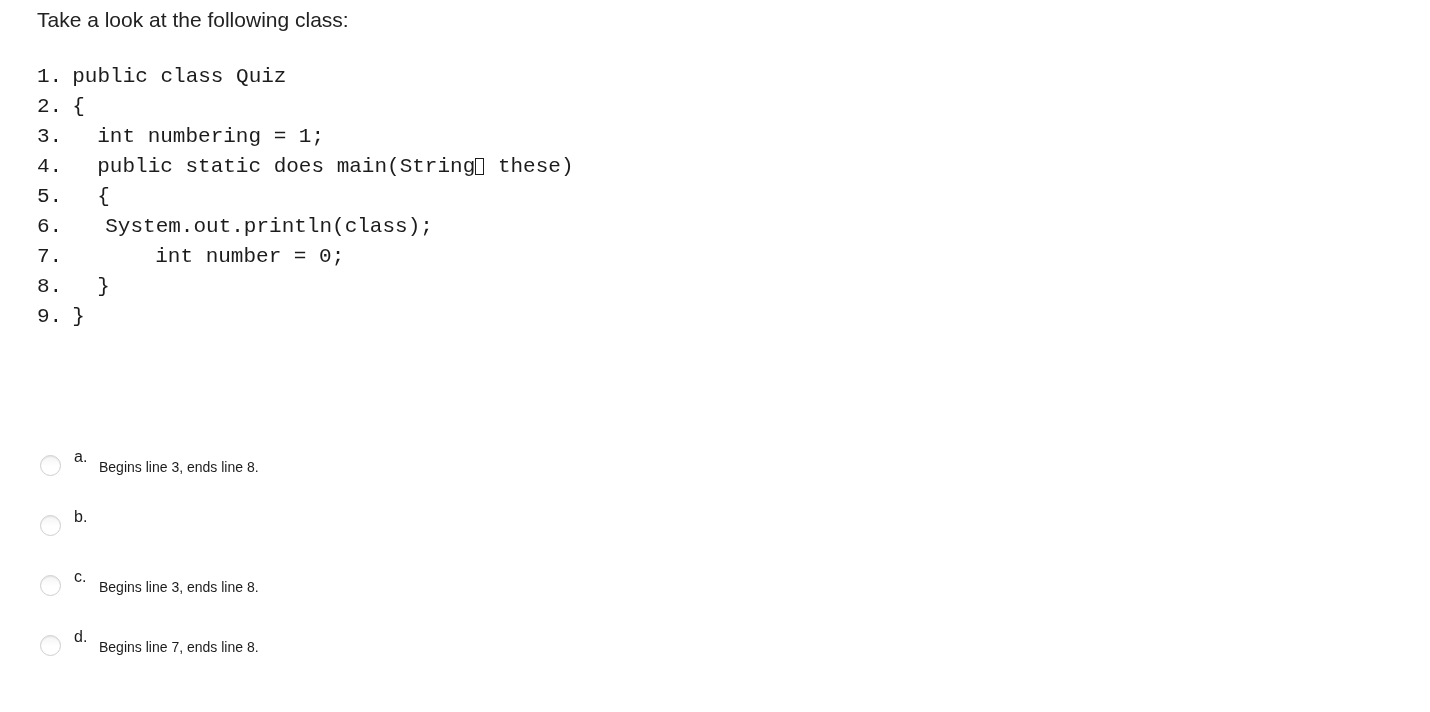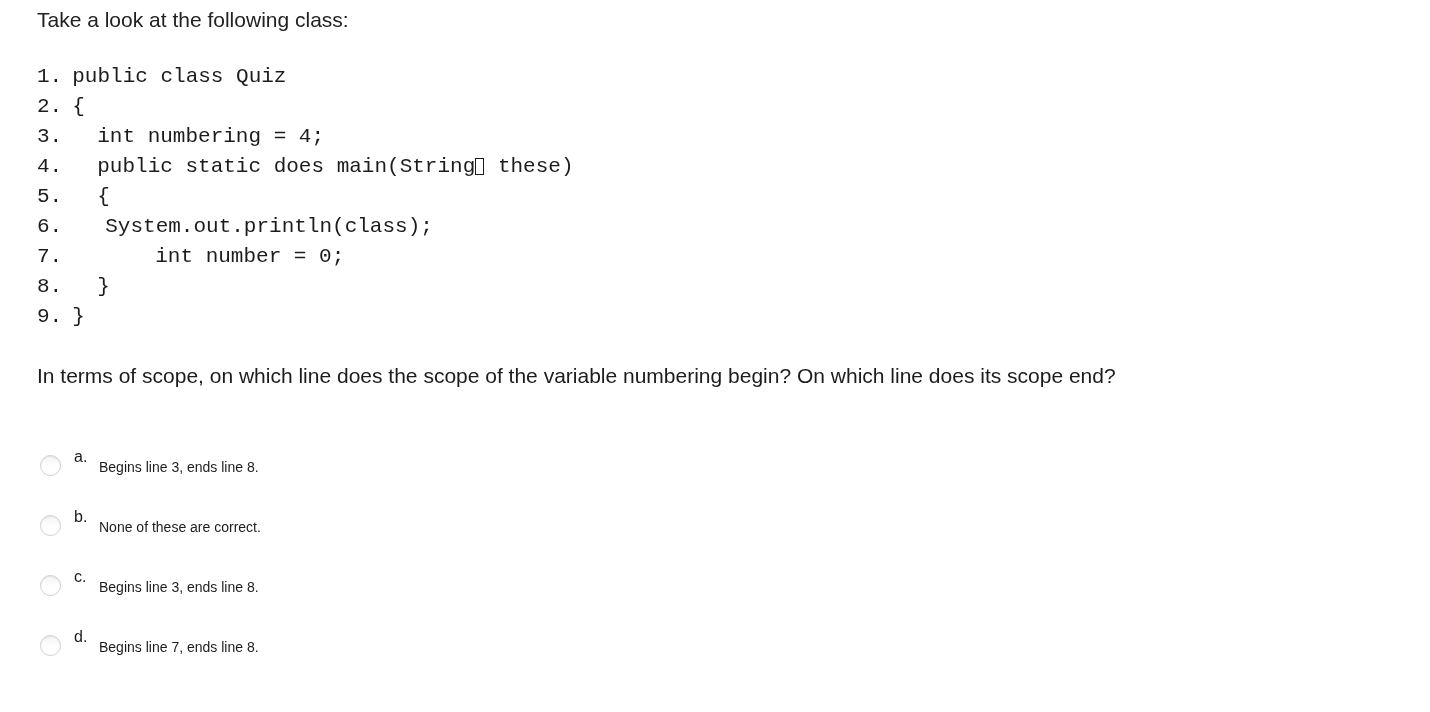--- a/index.html
+++ b/index.html
@@ -120,41 +120,39 @@
 </head>
 <body>
 
 <div class="page">
 
   <div class="intro">Take a look at the following class:</div>
 
   <div class="code-block">
       <span class="code-line"><span>1.</span><span style="display: inline-block; width: 10px;"></span><span>public class Quiz</span></span>
       <span class="code-line"><span>2.</span><span style="display: inline-block; width: 10px;"></span><span>{</span></span>
-      <span class="code-line"><span>3.</span><span style="display: inline-block; width: 35px;"></span><span>int numbering = 4;</span></span>
+      <span class="code-line"><span>3.</span><span style="display: inline-block; width: 35px;"></span><span>int numbering = 1;</span></span>
       <span class="code-line"><span>4.</span><span style="display: inline-block; width: 35px;"></span><span>public static does main(String</span><span class="tofu"></span><span> these)</span></span>
       <span class="code-line"><span>5.</span><span style="display: inline-block; width: 35px;"></span><span>{</span></span>
       <span class="code-line"><span>6.</span><span style="display: inline-block; width: 43px;"></span><span>System.out.println(class);</span></span>
       <span class="code-line"><span>7.</span><span style="display: inline-block; width: 93px;"></span><span>int number = 0;</span></span>
       <span class="code-line"><span>8.</span><span style="display: inline-block; width: 35px;"></span><span>}</span></span>
       <span class="code-line"><span>9.</span><span style="display: inline-block; width: 10px;"></span><span>}</span></span>
     </div>
 
-  <div class="prompt">In terms of scope, on which line does the scope of the variable numbering begin? On which line does its scope end?</div>
 
   <div class="options">
       <div class="option-row">
         <div class="radio"></div>
         <div class="option-letter">a.</div>
         <div class="option-text">Begins line 3, ends line 8.</div>
       </div>
       <div class="option-row">
         <div class="radio"></div>
         <div class="option-letter">b.</div>
-        <div class="option-text">None of these are correct.</div>
       </div>
       <div class="option-row">
         <div class="radio"></div>
         <div class="option-letter">c.</div>
         <div class="option-text">Begins line 3, ends line 8.</div>
       </div>
       <div class="option-row">
         <div class="radio"></div>
         <div class="option-letter">d.</div>
         <div class="option-text">Begins line 7, ends line 8.</div>

